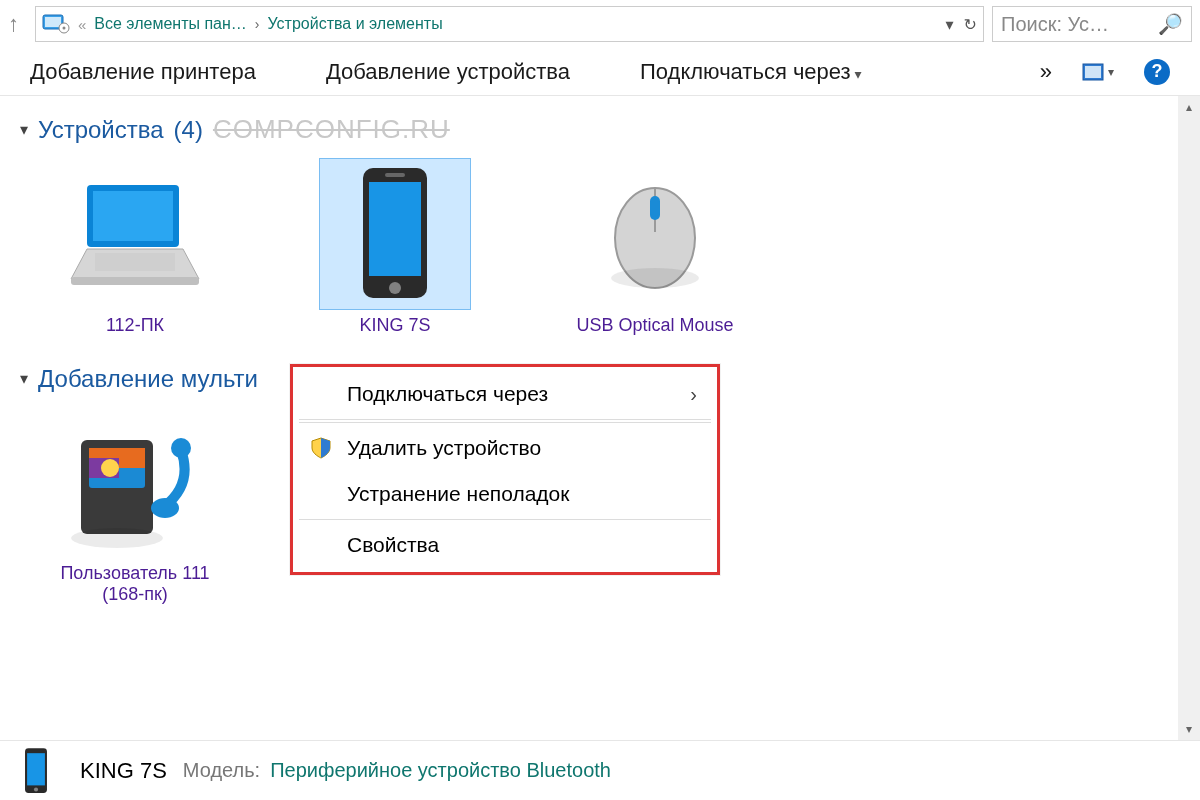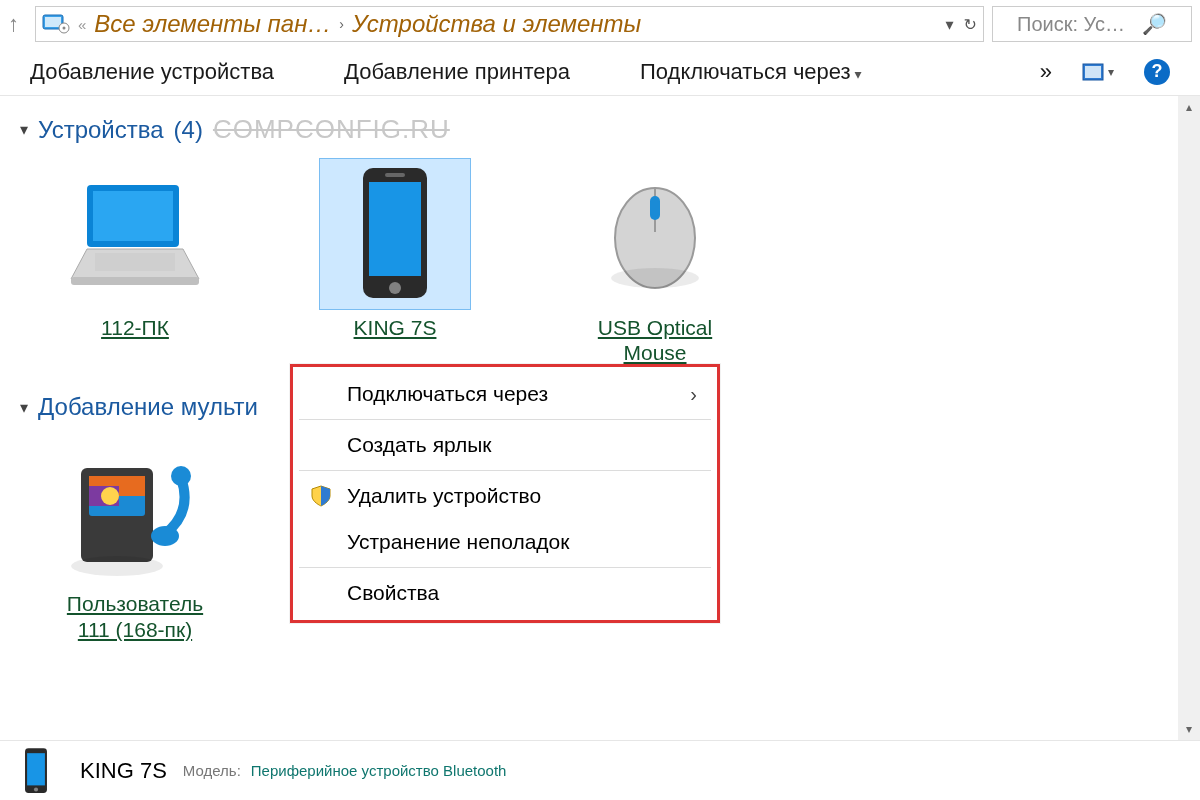--- a/index.html
+++ b/index.html
@@ -4,56 +4,56 @@
 <style>
   * { box-sizing: border-box; margin: 0; padding: 0; font-family: "Segoe UI", Tahoma, sans-serif; }
   html, body { width: 1200px; height: 800px; background: #fff; overflow: hidden; }
   body { font-size: 15px; color: #000; }
 
   
   .addrbar { display: flex; align-items: center; height: 48px; padding: 0 8px; gap: 8px; }
   .nav-arrows { display: flex; gap: 20px; color: #888; font-size: 22px; padding-right: 8px; }
   .path-box { flex: 1; display: flex; align-items: center; height: 36px; border: 1px solid #ccc; background: #fff; padding: 0 6px; gap: 8px; }
   .path-box .sep { color: #999; }
-  .path-text { white-space: nowrap; overflow: hidden; text-overflow: ellipsis; color: #a16207; font-size: 24px; font-style: italic; }
+  .path-text { white-space: nowrap; overflow: hidden; text-overflow: ellipsis; color: #0f766e; font-size: 16px; }
   .path-chev { color: #666; font-size: 14px; }
   .path-drops { margin-left: auto; display: flex; gap: 10px; color: #555; font-size: 16px; }
-  .search-box { width: 200px; height: 36px; border: 1px solid #ccc; display: flex; align-items: center; padding: 0 24px; color: #888; gap: 8px; font-size: 20px; justify-content: space-between; }
+  .search-box { width: 200px; height: 36px; border: 1px solid #ccc; display: flex; align-items: center; padding: 0 8px; color: #888; gap: 8px; font-size: 20px; justify-content: space-between; }
 
   .cmdbar { display: flex; align-items: center; height: 48px; padding: 0 30px; gap: 70px; font-size: 22px; color: #1a1a1a; border-bottom: 1px solid #e6e6e6; }
   .cmd { white-space: nowrap; }
   .cmd.dropdown::after { content: " \25BE"; color: #555; font-size: 14px; }
   .cmdbar-right { margin-left: auto; display: flex; gap: 30px; align-items: center; }
   .help-circle { width:26px; height:26px; border-radius:50%; background:#0b6bc6; color:#fff; display:flex; align-items:center; justify-content:center; font-weight:bold; font-size:18px; }
 
   
   .content { position: relative; height: calc(800px - 48px - 48px - 60px); overflow: hidden; padding: 10px 20px; }
   .group-header { display: flex; align-items: center; gap: 10px; font-size: 24px; color: #1b5aa0; margin: 8px 0 4px 0; }
   .group-header .chev { font-size: 16px; color: #444; }
   .watermark { color: #c8c8c8; font-size: 26px; letter-spacing: 1px; text-decoration: line-through; }
 
   .grid { display: flex; gap: 90px; flex-wrap: wrap; padding: 10px 10px 20px 30px; }
   .device { width: 170px; display: flex; flex-direction: column; align-items: center; text-align: center; gap: 6px; }
-  .device .label { font-size: 21px; color: #14532d; line-height: 1.2; text-decoration: underline; }
+  .device .label { font-size: 18px; color: #4c1d95; line-height: 1.2; }
   .iconbox { width: 150px; height: 150px; display: flex; align-items: center; justify-content: center; }
   .device.selected .iconbox { background: #cde8ff; outline: 1px solid #7abdf2; }
 
   
   .ctxmenu { position: absolute; left: 290px; top: 268px; width: 430px; background: #fff; border: 3px solid #d33; box-shadow: 0 0 0 1px rgba(0,0,0,.05); z-index: 10; padding: 4px 0; }
   .ctxmenu .row { display: flex; align-items: center; height: 46px; padding: 0 20px 0 54px; font-size: 21px; position: relative; }
   .ctxmenu .row.bold { font-weight: 400; }
   .ctxmenu .arrow { margin-left: auto; color: #444; font-size: 20px; }
   .ctxmenu hr { border: none; border-top: 1px solid #dcdcdc; margin: 2px 6px; }
   .shield { position:absolute; left:16px; width:24px; height:24px; }
 
   
   .details { height: 60px; border-top: 1px solid #e6e6e6; display: flex; align-items: center; padding: 6px 8px; gap: 16px; }
   .details .thumb { width: 56px; height: 48px; display:flex; align-items:center; justify-content:center; }
   .details .name { font-size: 22px; color: #000; }
-  .details .kv { font-size: 15px; color: #777; display:flex; gap:10px; }
+  .details .kv { font-size: 20px; color: #777; display:flex; gap:10px; }
   .details .kv .val { color:#0f766e; }
 
   
   .vscroll { position:absolute; right:0; top:0; bottom:0; width:22px; background:#f0f0f0; display:flex; flex-direction:column; align-items:center; }
   .vscroll .btn { height:22px; width:100%; display:flex; align-items:center; justify-content:center; color:#666; font-size:12px; }
   .vscroll .track { flex:1; }
 
   
   svg { display:block; }
 
@@ -84,22 +84,22 @@
       <span>↻</span>
     </span>
   </div>
   <div class="search-box">
     <span>Поиск: Ус…</span>
     <span>🔎</span>
   </div>
 </div>
 
 <div class="cmdbar">
+  <span class="cmd">Добавление принтера</span>
   <span class="cmd">Добавление устройства</span>
-  <span class="cmd">Добавление принтера</span>
   <span class="cmd dropdown">Подключаться через</span>
   <div class="cmdbar-right">
     <span>»</span>
     <span style="display:flex;align-items:center;gap:4px;">
       <svg width="22" height="18" viewBox="0 0 22 18">
           <rect x="1" y="1" width="20" height="16" fill="#2f7bd1" stroke="#1956a0"></rect>
           <rect x="3" y="3" width="16" height="12" fill="#cfe4f7"></rect>
         </svg>
       <span style="font-size:12px;color:#555;">▾</span>
     </span>
@@ -181,23 +181,20 @@
       <div class="label">Пользователь 111 (168-пк)</div>
     </div>
   </div>
 
   <div class="ctxmenu">
     <div class="row">
       <span>Подключаться через</span>
       <span class="arrow">›</span>
     </div>
     <hr>
-    <div class="row">
-      <span>Создать ярлык</span>
-    </div>
     <hr>
     <div class="row">
       <span class="shield">
         <svg viewBox="0 0 24 24">
             <path d="M12 2 L21 5 V12 C21 18 12 22 12 22 C12 22 3 18 3 12 V5 Z" fill="#ffd24a" stroke="#b58900"></path>
             <path d="M12 2 L12 22 C12 22 21 18 21 12 V5 Z" fill="#2f7bd1"></path>
           </svg>
       </span>
       <span>Удалить устройство</span>
     </div>

